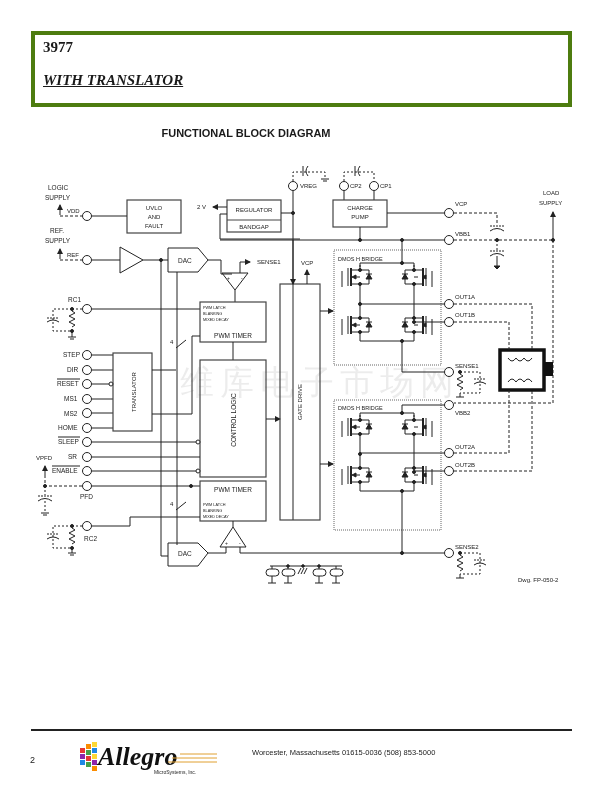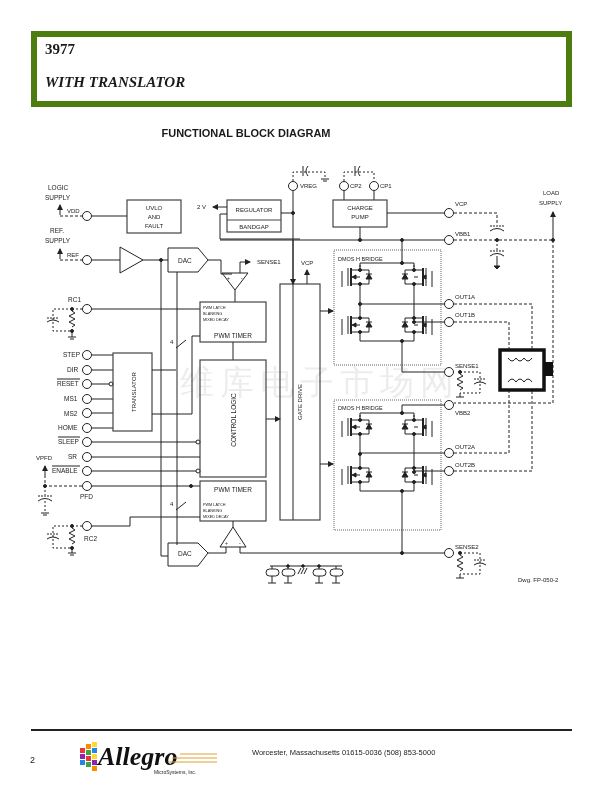--- a/index.html
+++ b/index.html
@@ -1,20 +1,20 @@
 <!DOCTYPE html>
 <html><head>
 <meta charset="utf-8">
 <style>
   html,body{margin:0;padding:0;background:#fff;}
   body{width:612px;height:792px;position:relative;overflow:hidden;font-family:"Liberation Sans",sans-serif;color:#1a1a1a;}
-  .hdr{position:absolute;left:31px;top:31px;width:541px;height:76px;border:6px solid #4d7c0f;box-sizing:border-box;}
+  .hdr{position:absolute;left:31px;top:31px;width:541px;height:76px;border:4px solid #4d7c0f;box-sizing:border-box;}
   .hdr .num{position:absolute;left:8px;top:4px;font-family:"Liberation Serif",serif;font-weight:bold;font-size:15px;line-height:16px;}
   .hdr .t1,.hdr .t2{position:absolute;left:8px;font-family:"Liberation Serif",serif;font-weight:bold;font-style:italic;font-size:15px;line-height:16px;}
-  .hdr .t1{top:21px;} .hdr .t2{top:37px;}
+  .hdr .t1{top:21px;} .hdr .t2{top:37px;text-decoration:underline;}
   .fbd-title{position:absolute;left:0;width:492px;top:127px;text-align:center;font-weight:bold;font-size:11px;}
   svg.diag{position:absolute;left:0;top:0;}
   svg.diag text{font-family:"Liberation Sans",sans-serif;fill:#222;}
   .watermark{position:absolute;left:180px;top:360px;font-family:"DejaVu Serif",serif;font-size:34px;color:#000;opacity:0.07;letter-spacing:6px;white-space:nowrap;}
   .footer-rule{position:absolute;left:31px;top:729px;width:541px;height:2px;background:#222;}
   .pagenum{position:absolute;left:30px;top:755px;font-size:9px;}
   .logo{position:absolute;left:72px;top:738px;}
   .addr{position:absolute;left:252px;top:747px;font-size:7.5px;line-height:11px;color:#222;}
 </style>
 </head>

